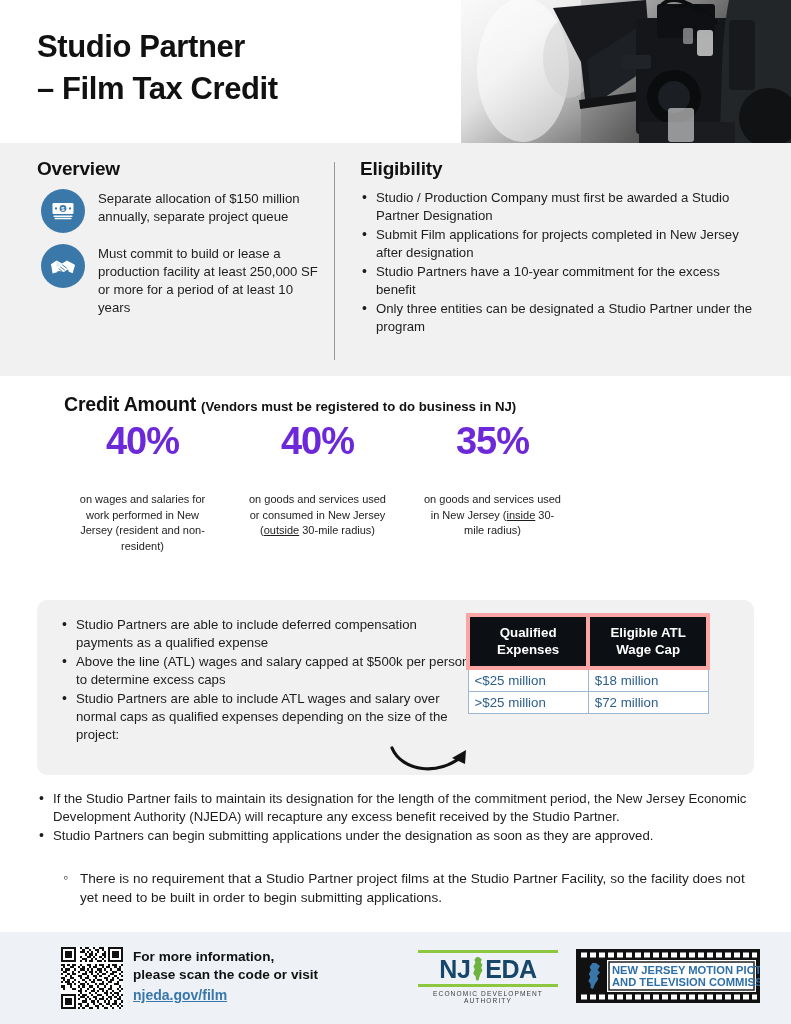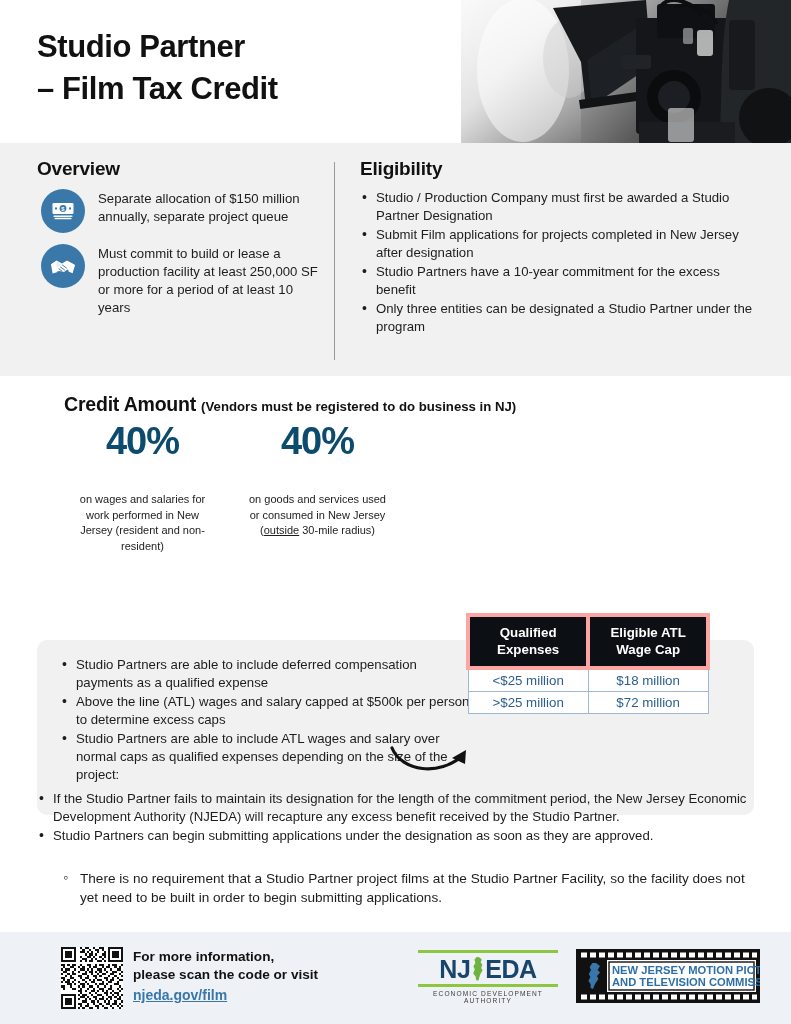--- a/index.html
+++ b/index.html
@@ -68,44 +68,44 @@
   .credit-wrap { position: absolute; left: 0; top: 376px; width: 791px; height: 214px; background: #ffffff; }
   .credit-head { position: absolute; left: 64px; top: 17px; }
   .credit-head .ch-main { font-size: 19.5px; font-weight: bold; color: #111; letter-spacing: -0.2px; }
   .credit-head .ch-sub { font-size: 13.2px; font-weight: bold; color: #111; margin-left: 5px; }
   .credit-cols {
     position: absolute; left: 55px; top: 46px; width: 700px;
     display: flex; align-items: flex-start;
   }
   .credit-col { width: 175px; text-align: center; }
   .credit-pct {
-    font-size: 38px; font-weight: bold; color: #0c4a6e; line-height: 1.0;
+    font-size: 38px; font-weight: bold; color: #6d28d9; line-height: 1.0;
     letter-spacing: -1px; margin-bottom: 13px;
   }
   .credit-desc { font-size: 11px; line-height: 1.42; color: #1d1d1d; padding: 0 16px; margin-top: 32px; }
   .credit-desc u { text-decoration: underline; }
 
   
   .graybox {
     position: absolute; left: 37px; top: 600px; width: 717px; height: 175px;
-    background: #f1f1f1; border-radius: 10px; margin-top: 40px;
+    background: #f1f1f1; border-radius: 10px;
   }
   .graybox-bullets { position: absolute; left: 23px; top: 16px; width: 412px; }
   .graybox-bullets li { font-size: 13.2px; line-height: 1.37; margin-bottom: 0px; }
 
   .cap-table {
     position: absolute; left: 466px; top: 613px;
     border-collapse: collapse; width: 244px;
   }
   .cap-table th {
     background: #0c0f14; color: #ffffff; font-size: 13.3px; font-weight: bold;
     padding: 8px 6px; line-height: 1.25; width: 122px; border: 4px solid #fca5a5;
   }
   .cap-table td {
-    background: #ffffff; color: #2c5f8d; font-size: 13.3px; text-align: center;
+    background: #ffffff; color: #2c5f8d; font-size: 13.3px; text-align: left;
     padding: 3px 6px; border: 1px solid #9cb8d4;
   }
 
   .arrow-svg { position: absolute; left: 388px; top: 742px; }
 
   
   .bottom-bullets { position: absolute; left: 37px; top: 790px; width: 730px; }
   .bottom-bullets > li { font-size: 13.6px; line-height: 1.42; padding-left: 20px; margin-bottom: 0; }
   .bottom-bullets > li::before { left: 5px; }
   ul.subbullets { list-style: none; margin-top: 0px; }
@@ -239,20 +239,24 @@
       <span class="ch-main">Credit Amount</span><span class="ch-sub">(Vendors must be registered to do business in NJ)</span>
     </div>
     <div class="credit-cols">
       <div class="credit-col">
         <div class="credit-pct">40%</div>
         <div class="credit-desc"><span>on wages and salaries for work performed in New Jersey (resident and non-resident)</span><u></u><span></span></div>
       </div>
       <div class="credit-col">
         <div class="credit-pct">40%</div>
         <div class="credit-desc"><span>on goods and services used or consumed in New Jersey (</span><u>outside</u><span> 30-mile radius)</span></div>
+      </div>
+      <div class="credit-col">
+        <div class="credit-pct">35%</div>
+        <div class="credit-desc"><span>on goods and services used in New Jersey (</span><u>inside</u><span> 30-mile radius)</span></div>
       </div>
     </div>
   </div>
 
   <div class="graybox">
     <ul class="bullets graybox-bullets">
       <li>Studio Partners are able to include deferred compensation payments as a qualified expense</li>
       <li>Above the line (ATL) wages and salary capped at $500k per person to determine excess caps</li>
       <li>Studio Partners are able to include ATL wages and salary over normal caps as qualified expenses depending on the size of the project:</li>
     </ul>

